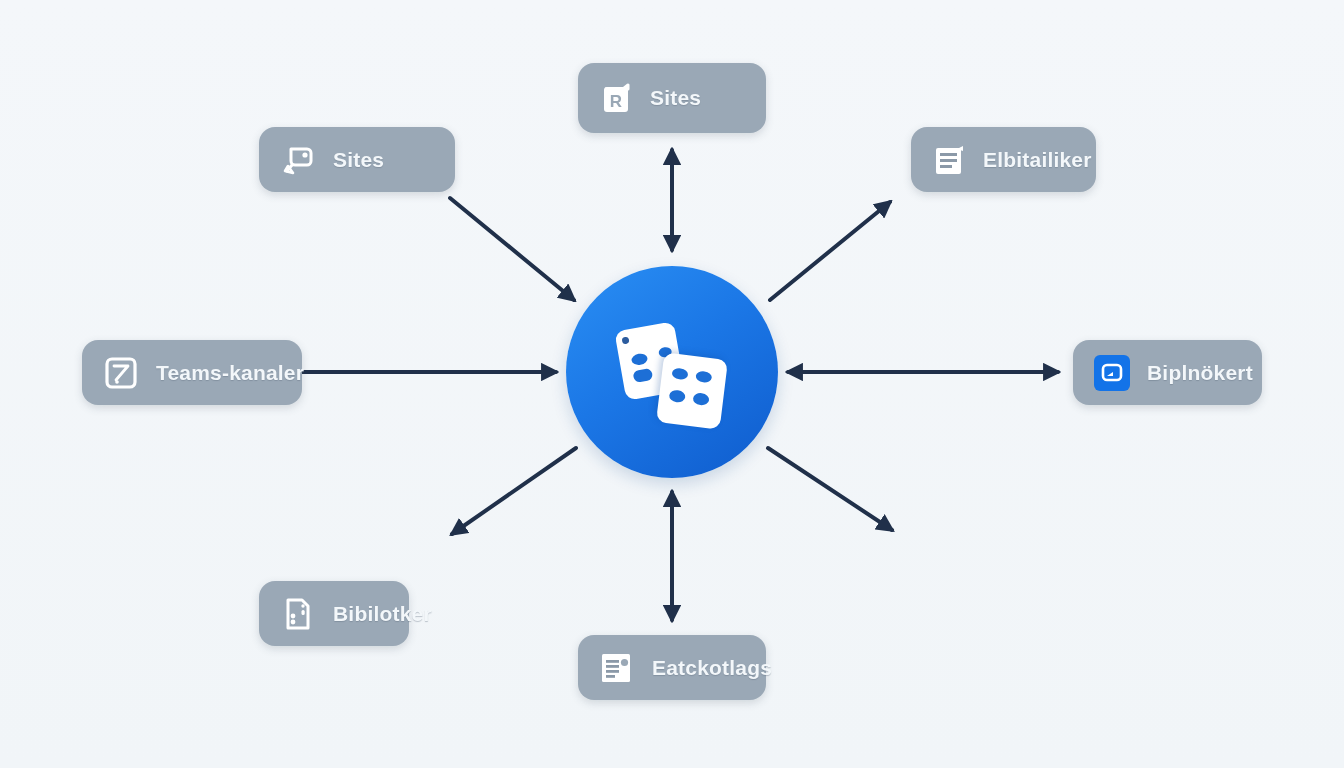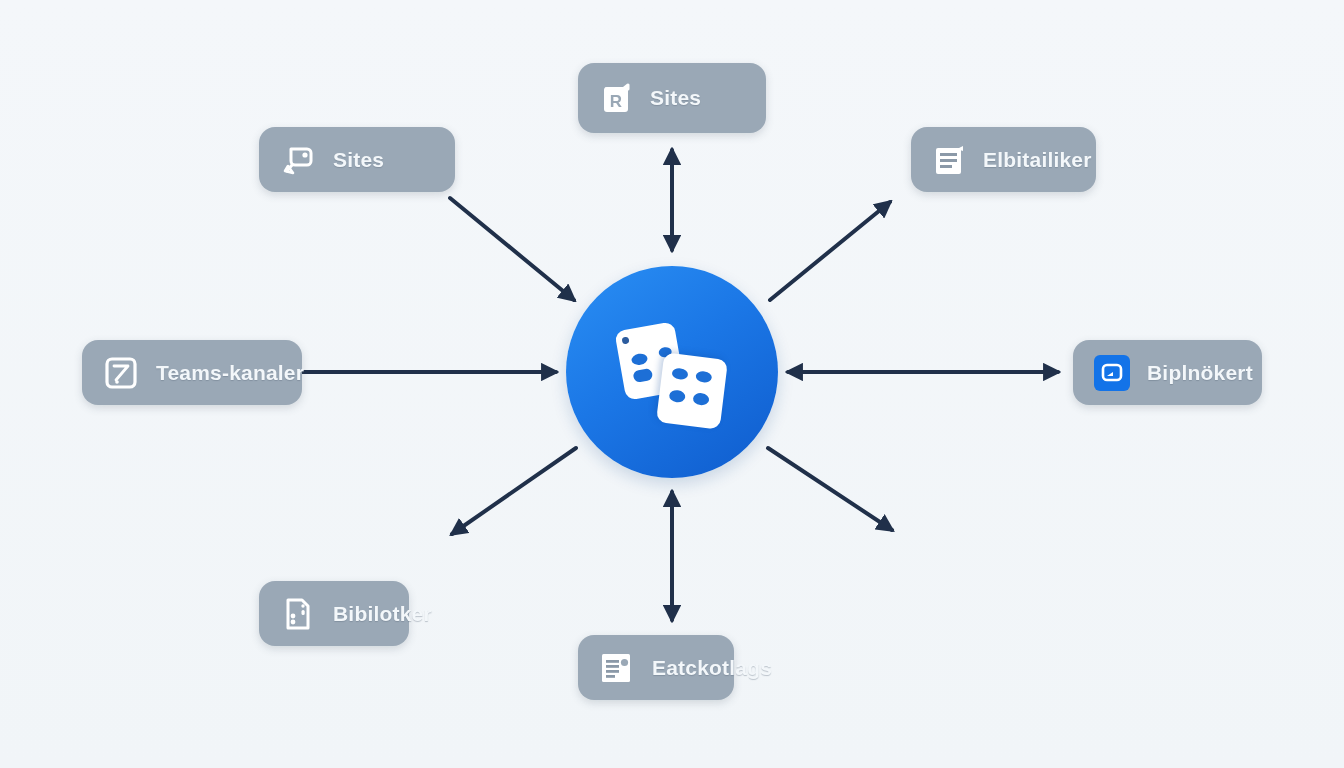--- a/index.html
+++ b/index.html
@@ -33,21 +33,21 @@
   }
   .node .lbl{white-space:nowrap;text-shadow:0 1px 1px rgba(90,104,120,.35);}
   .node.center-text{justify-content:center;}
   .n-flated      {left:578px;top:63px;  width:188px;height:70px;}
   .n-sites       {left:259px;top:127px; width:196px;height:65px;}
   .n-elbit       {left:901px;top:127px; width:185px;height:65px;margin-left:10px;}
   .n-teams       {left:82px; top:340px; width:220px;height:65px;}
   .n-biplnokert  {left:1073px;top:340px;width:189px;height:65px;}
   .n-bibilotker  {left:259px;top:541px; width:150px;height:65px;margin-top:40px;}
   .n-adgang      {left:898px;top:541px; width:191px;height:65px;}
-  .n-eatck       {left:578px;top:635px; width:156px;height:65px;}
+  .n-eatck       {left:578px;top:635px; width:188px;height:65px;}
   .nicon{flex:0 0 auto;display:block;}
 </style>
 </head>
 <body>
 
 <div id="canvas">
 
   <svg id="connectors" viewBox="0 0 1344 768">
     <defs>
       <marker id="ah" viewBox="0 0 8 8" markerWidth="4.6" markerHeight="4.6" refX="6.5" refY="4" orient="auto">

